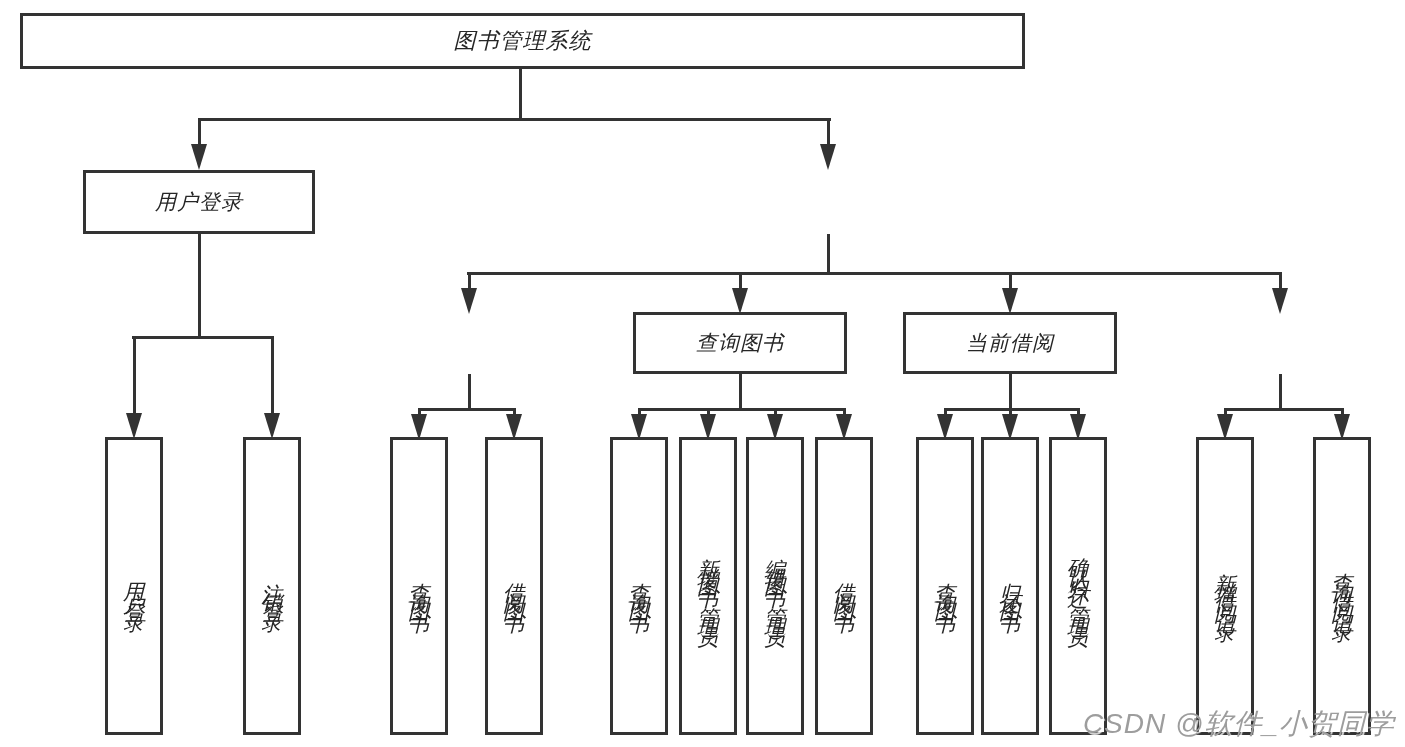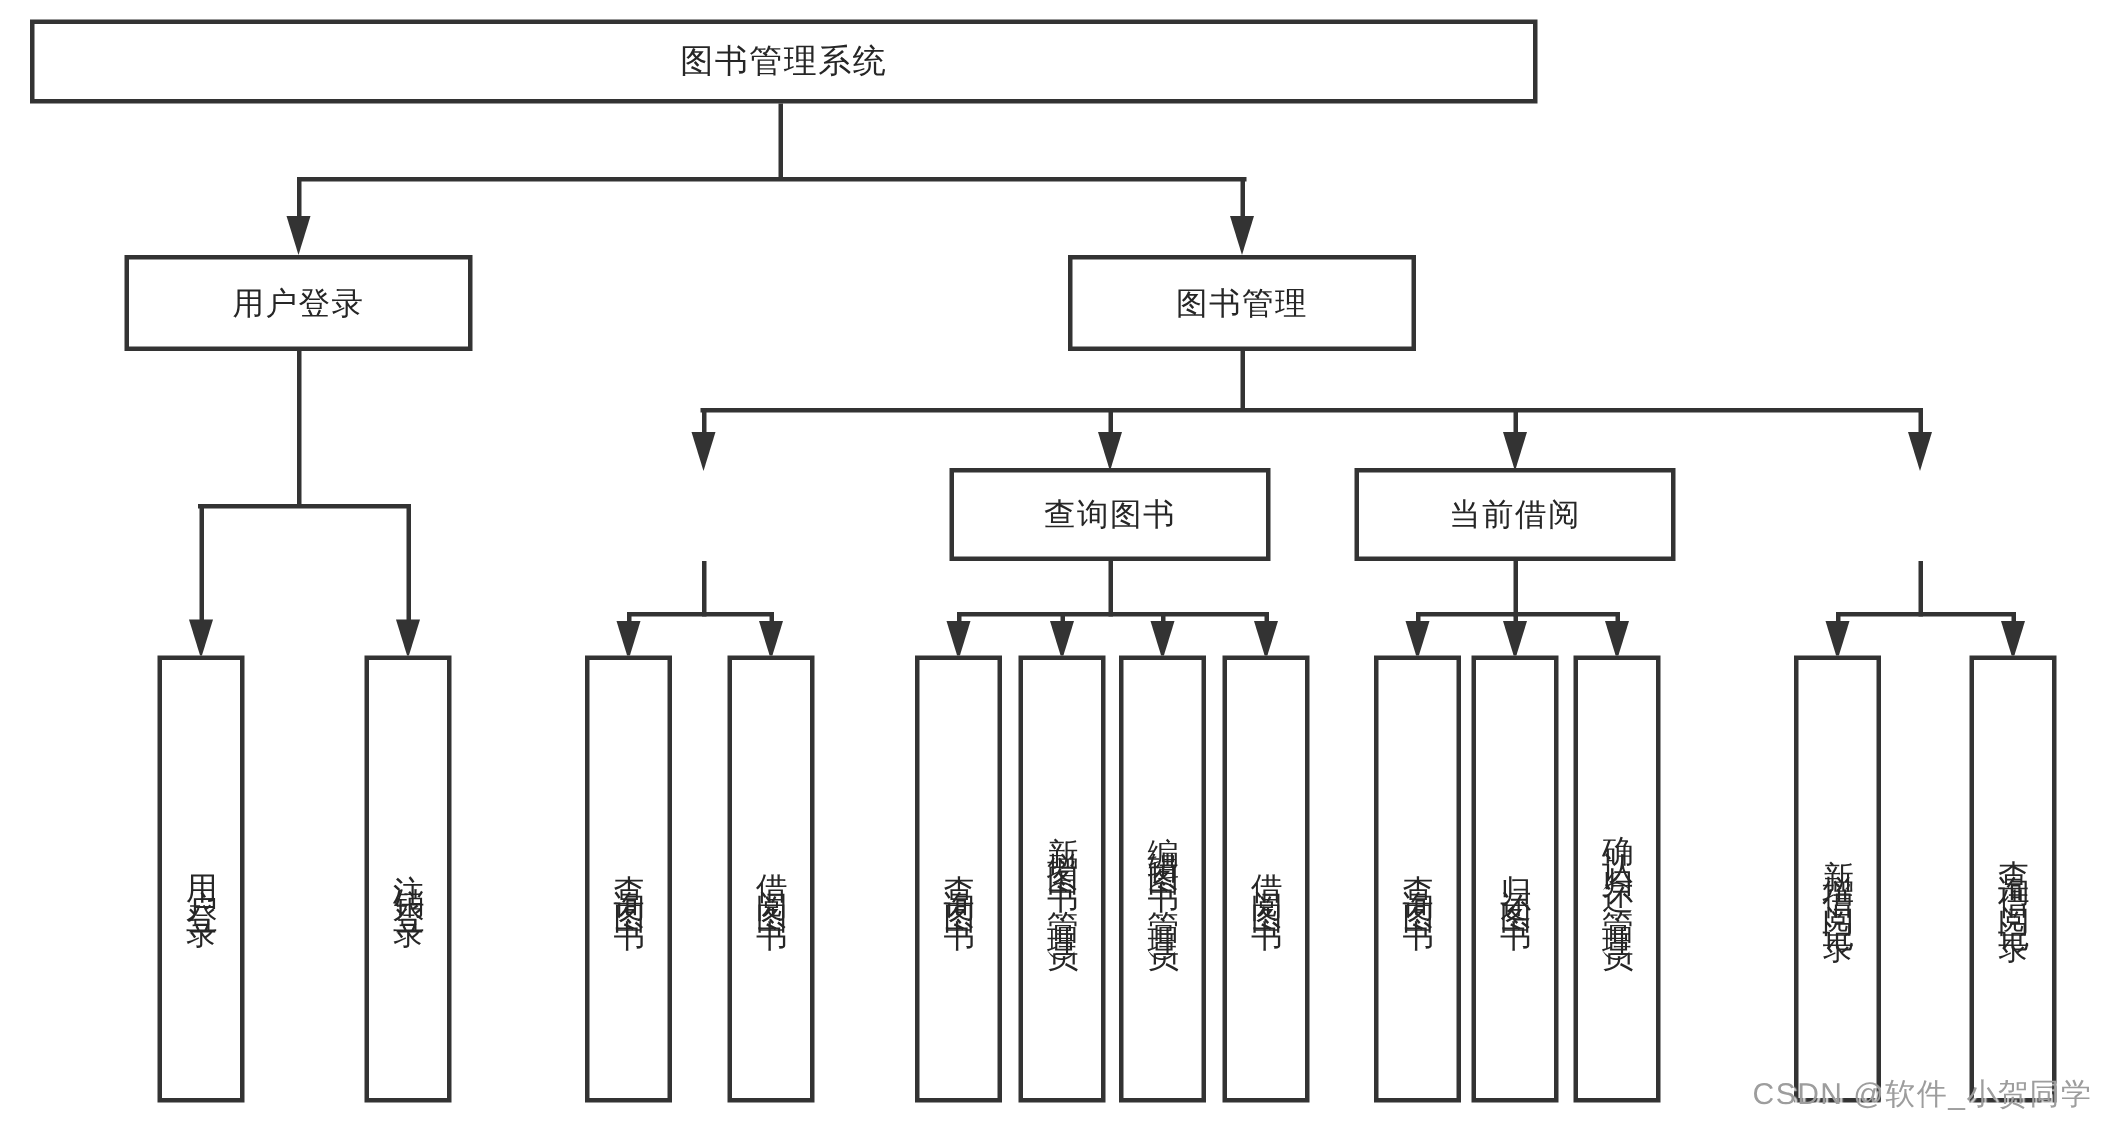--- a/index.html
+++ b/index.html
@@ -2,21 +2,21 @@
 <html style="--line: #333333; --text: #262626; --watermark: #9d9d9d; --background: #ffffff;"><head>
 <meta charset="utf-8">
 <style>
   * { box-sizing: border-box; margin: 0; padding: 0; }
   html, body { background: var(--background, #ffffff); }
   body {
     width: 1405px; height: 747px;
     font-family: "Liberation Sans", "DejaVu Sans", sans-serif;
     color: var(--text, #262626);
   }
-  .canvas { position: relative; width: 1405px; height: 747px; background: var(--background,#fff); overflow: hidden; }
+  .canvas { position: relative; width: 1405px; height: 747px; background: var(--background,#fff); overflow: hidden; font-style: italic; }
 
   .box {
     position: absolute;
     border: 3px solid var(--line, #333);
     background: #fff;
     display: flex; align-items: center; justify-content: center;
     font-size: 21px; letter-spacing: 1px;
     color: var(--text, #262626);
   }
   .root { font-size: 22px; }
@@ -37,21 +37,21 @@
 
   .arrow {
     position: absolute; width: 0; height: 0;
     border-left: 8px solid transparent;
     border-right: 8px solid transparent;
     border-top: 26px solid var(--line, #333);
   }
 
   .watermark {
     position: absolute; right: 10px; bottom: 4px;
-    font-size: 20px; letter-spacing: 1px;
+    font-size: 28px; letter-spacing: 1px;
     color: var(--watermark, #9d9d9d);
     text-shadow: 2px 2px 1px rgba(255,255,255,0.85);
     margin-top: 21px;
   }
 </style>
 </head>
 <body>
 
 <div class="canvas">
 
@@ -61,23 +61,20 @@
 
   <div class="vline" style="left:519px; top:69px; height:49px;"></div>
   <div class="hline" style="left:198px; top:118px; width:633px;"></div>
   <div class="vline" style="left:198px; top:118px; height:28px;"></div>
   <div class="arrow" style="left:191px; top:144px;"></div>
   <div class="vline" style="left:827px; top:118px; height:28px;"></div>
   <div class="arrow" style="left:820px; top:144px;"></div>
 
   <div class="box" style="left:83px; top:170px; width:232px; height:64px;">
     <span>用户登录</span>
-  </div>
-  <div class="box" style="left:712px; top:170px; width:232px; height:64px;">
-    <span>图书管理</span>
   </div>
 
   <div class="vline" style="left:198px; top:234px; height:102px;"></div>
   <div class="hline" style="left:132px; top:336px; width:142px;"></div>
   <div class="vline" style="left:133px; top:336px; height:80px;"></div>
   <div class="arrow" style="left:126px; top:413px;"></div>
   <div class="vline" style="left:271px; top:336px; height:80px;"></div>
   <div class="arrow" style="left:264px; top:413px;"></div>
 
   <div class="box leaf" style="left:105px;">

